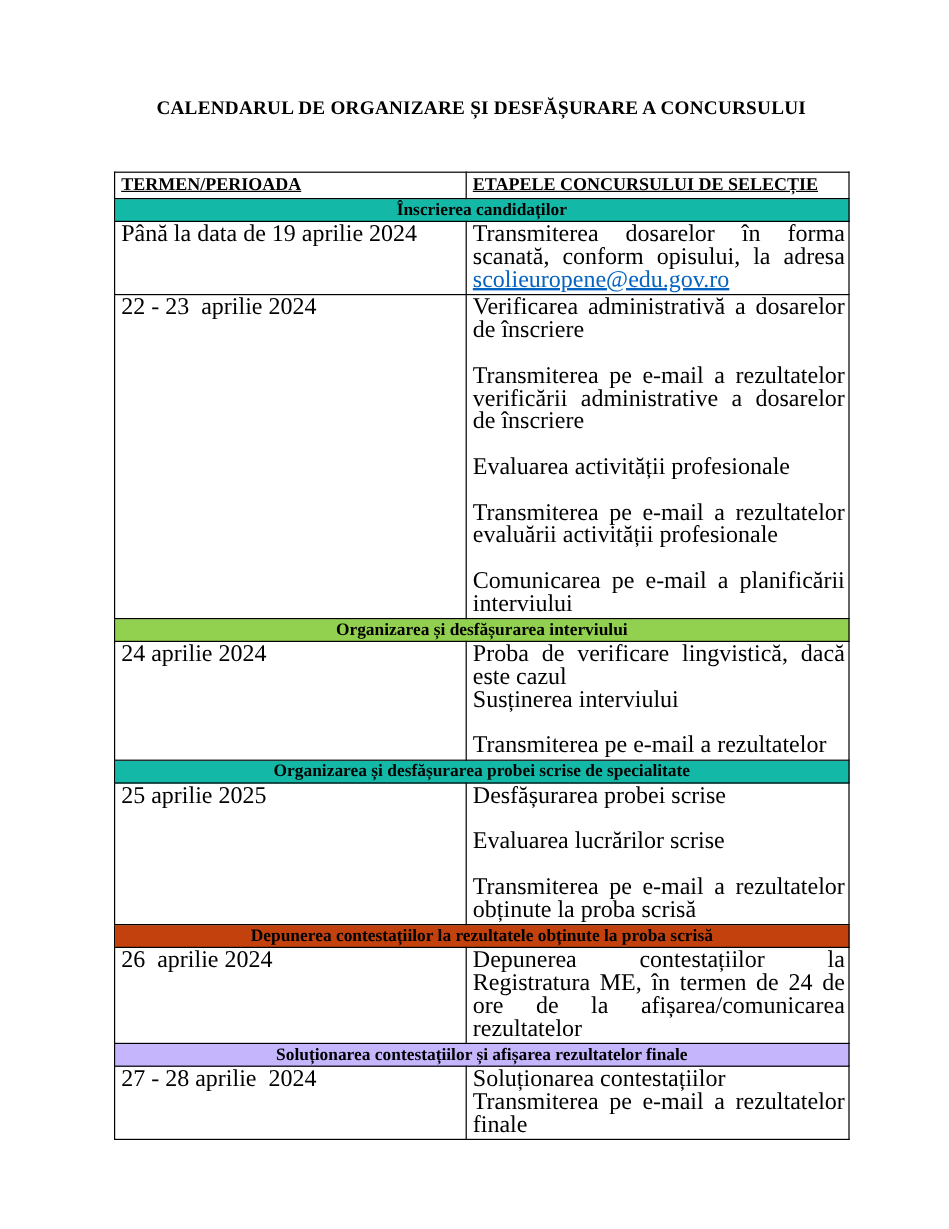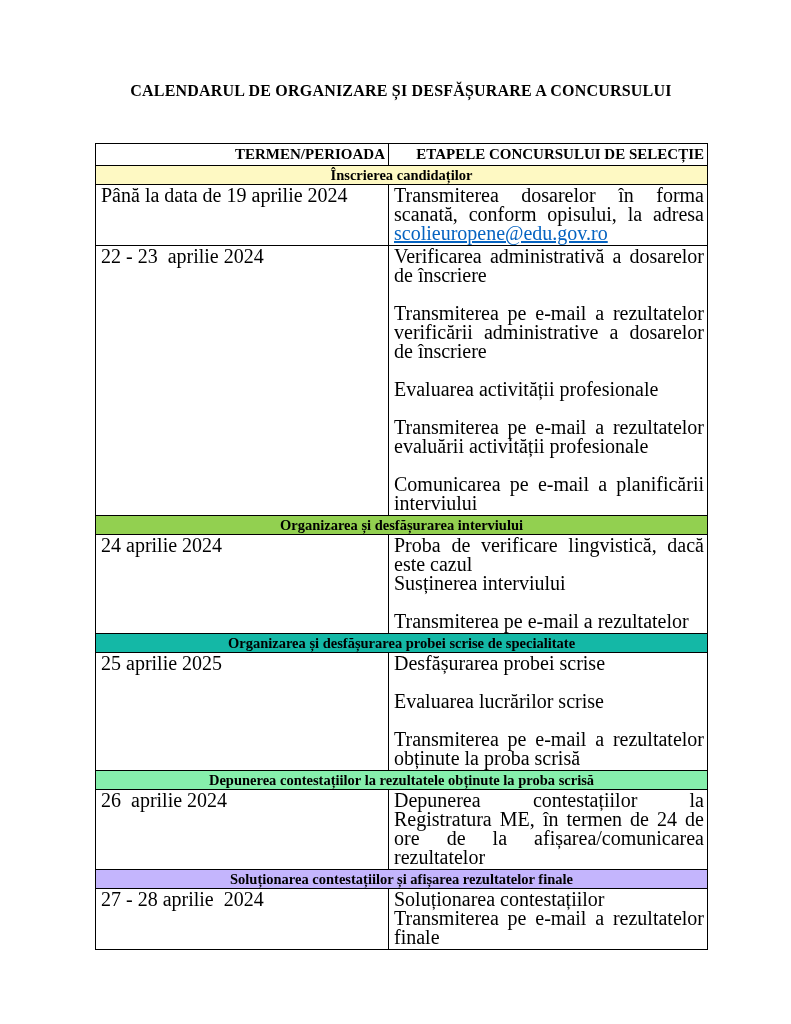--- a/index.html
+++ b/index.html
@@ -30,26 +30,27 @@
   }
   table.calendar {
     border-collapse: collapse;
     table-layout: fixed;
     width: 612px;
   }
   col.c-term { width: 293px; }
   col.c-stage { width: 319px; }
   td, th { border: 1px solid #000000; vertical-align: top; }
   th.col-header {
-    text-align: right;
+    text-align: left;
     font-size: 15px;
     font-weight: bold;
     padding: 1px 3px 2px 5px;
     height: 18px;
     line-height: 18px;
+    text-decoration: underline;
   }
   td.section-heading {
     text-align: center;
     font-weight: bold;
     font-size: 14.5px;
     height: 18px;
     line-height: 18px;
     padding: 0 2px;
   }
   td.cell {
@@ -90,21 +91,21 @@
           <col class="c-stage">
         </colgroup>
 
       <tbody>
           <tr>
         <th class="col-header">TERMEN/PERIOADA</th>
         <th class="col-header">ETAPELE CONCURSULUI DE SELECȚIE</th>
       </tr>
 
       <tr>
-        <td class="section-heading" colspan="2" style="background: #fef9c3;">Înscrierea candidaților</td>
+        <td class="section-heading" colspan="2" style="background: #14b8a6;">Înscrierea candidaților</td>
       </tr>
       <tr>
         <td class="cell">
           <p class="term">Până la data de 19 aprilie 2024</p>
         </td>
         <td class="cell">
           <p class="stage"><span>Transmiterea dosarelor în forma scanată, conform opisului, la adresa</span> <a class="email-link" style="color: rgb(5, 99, 193);"><span>scolieuropene@edu.gov.ro</span></a></p>
         </td>
       </tr>
 
@@ -150,21 +151,21 @@
         <td class="cell">
           <p class="stage">Desfășurarea probei scrise</p>
           <p class="stage"></p>
           <p class="stage">Evaluarea lucrărilor scrise</p>
           <p class="stage"></p>
           <p class="stage">Transmiterea pe e-mail a rezultatelor obținute la proba scrisă</p>
         </td>
       </tr>
 
       <tr>
-        <td class="section-heading" colspan="2" style="background: #86efac;">Depunerea contestațiilor la rezultatele obținute la proba scrisă</td>
+        <td class="section-heading" colspan="2" style="background: #c2410c;">Depunerea contestațiilor la rezultatele obținute la proba scrisă</td>
       </tr>
       <tr>
         <td class="cell">
           <p class="term">26  aprilie 2024</p>
         </td>
         <td class="cell">
           <p class="stage">Depunerea contestațiilor la Registratura ME, în termen de 24 de ore de la afișarea/comunicarea rezultatelor</p>
         </td>
       </tr>
 

